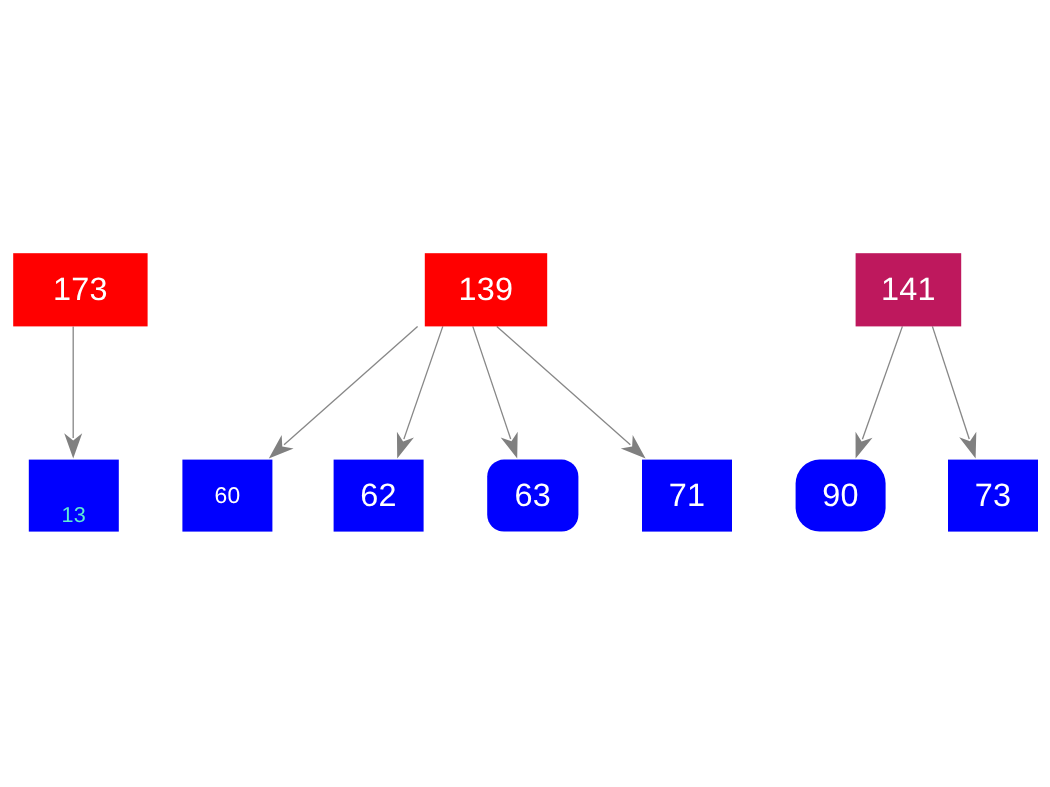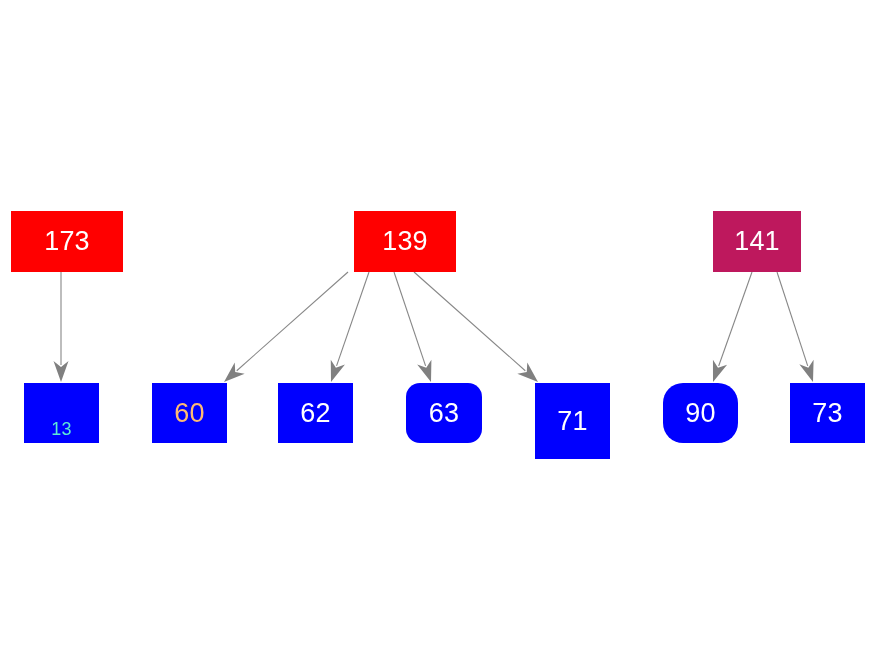--- a/index.html
+++ b/index.html
@@ -97,29 +97,29 @@
       <div class="node" style="left: 330px; top: 211px; width: 102px; height: 61px; background: rgb(255, 0, 0); margin-left: 24px;">
         <span class="node-label" style="color: rgb(255, 255, 255); font-size: 27px;">139</span>
       </div>
       <div class="node" style="left: 713px; top: 211px; width: 88px; height: 61px; background: #be185d;">
         <span class="node-label" style="color: rgb(255, 255, 255); font-size: 27px;">141</span>
       </div>
       <div class="node" style="left: 24px; top: 383px; width: 75px; height: 60px; background: rgb(0, 0, 255);">
         <span class="node-label" style="color: #5eead4; font-size: 18px; margin-top: 32px;">13</span>
       </div>
       <div class="node" style="left: 152px; top: 383px; width: 75px; height: 60px; background: rgb(0, 0, 255);">
-        <span class="node-label" style="color: #fdba74; font-size: 27px;">60</span>
+        <span class="node-label" style="color: #ffffff; font-size: 19px;">60</span>
       </div>
       <div class="node" style="left: 278px; top: 383px; width: 75px; height: 60px; background: rgb(0, 0, 255);">
         <span class="node-label" style="color: rgb(255, 255, 255); font-size: 27px;">62</span>
       </div>
       <div class="node" style="left: 406px; top: 383px; width: 76px; height: 60px; background: rgb(0, 0, 255); border-radius: 14px;">
         <span class="node-label" style="color: rgb(255, 255, 255); font-size: 27px;">63</span>
       </div>
-      <div class="node" style="left: 535px; top: 383px; width: 75px; height: 76px; background: rgb(0, 0, 255); text-align: center;">
+      <div class="node" style="left: 535px; top: 383px; width: 75px; height: 60px; background: rgb(0, 0, 255); text-align: center;">
         <span class="node-label" style="color: rgb(255, 255, 255); font-size: 27px;">71</span>
       </div>
       <div class="node" style="left: 663px; top: 383px; width: 75px; height: 60px; background: rgb(0, 0, 255); border-radius: 20px;">
         <span class="node-label" style="color: rgb(255, 255, 255); font-size: 27px;">90</span>
       </div>
       <div class="node" style="left: 790px; top: 383px; width: 75px; height: 60px; background: rgb(0, 0, 255);">
         <span class="node-label" style="color: rgb(255, 255, 255); font-size: 27px;">73</span>
       </div>
     </div>
 

